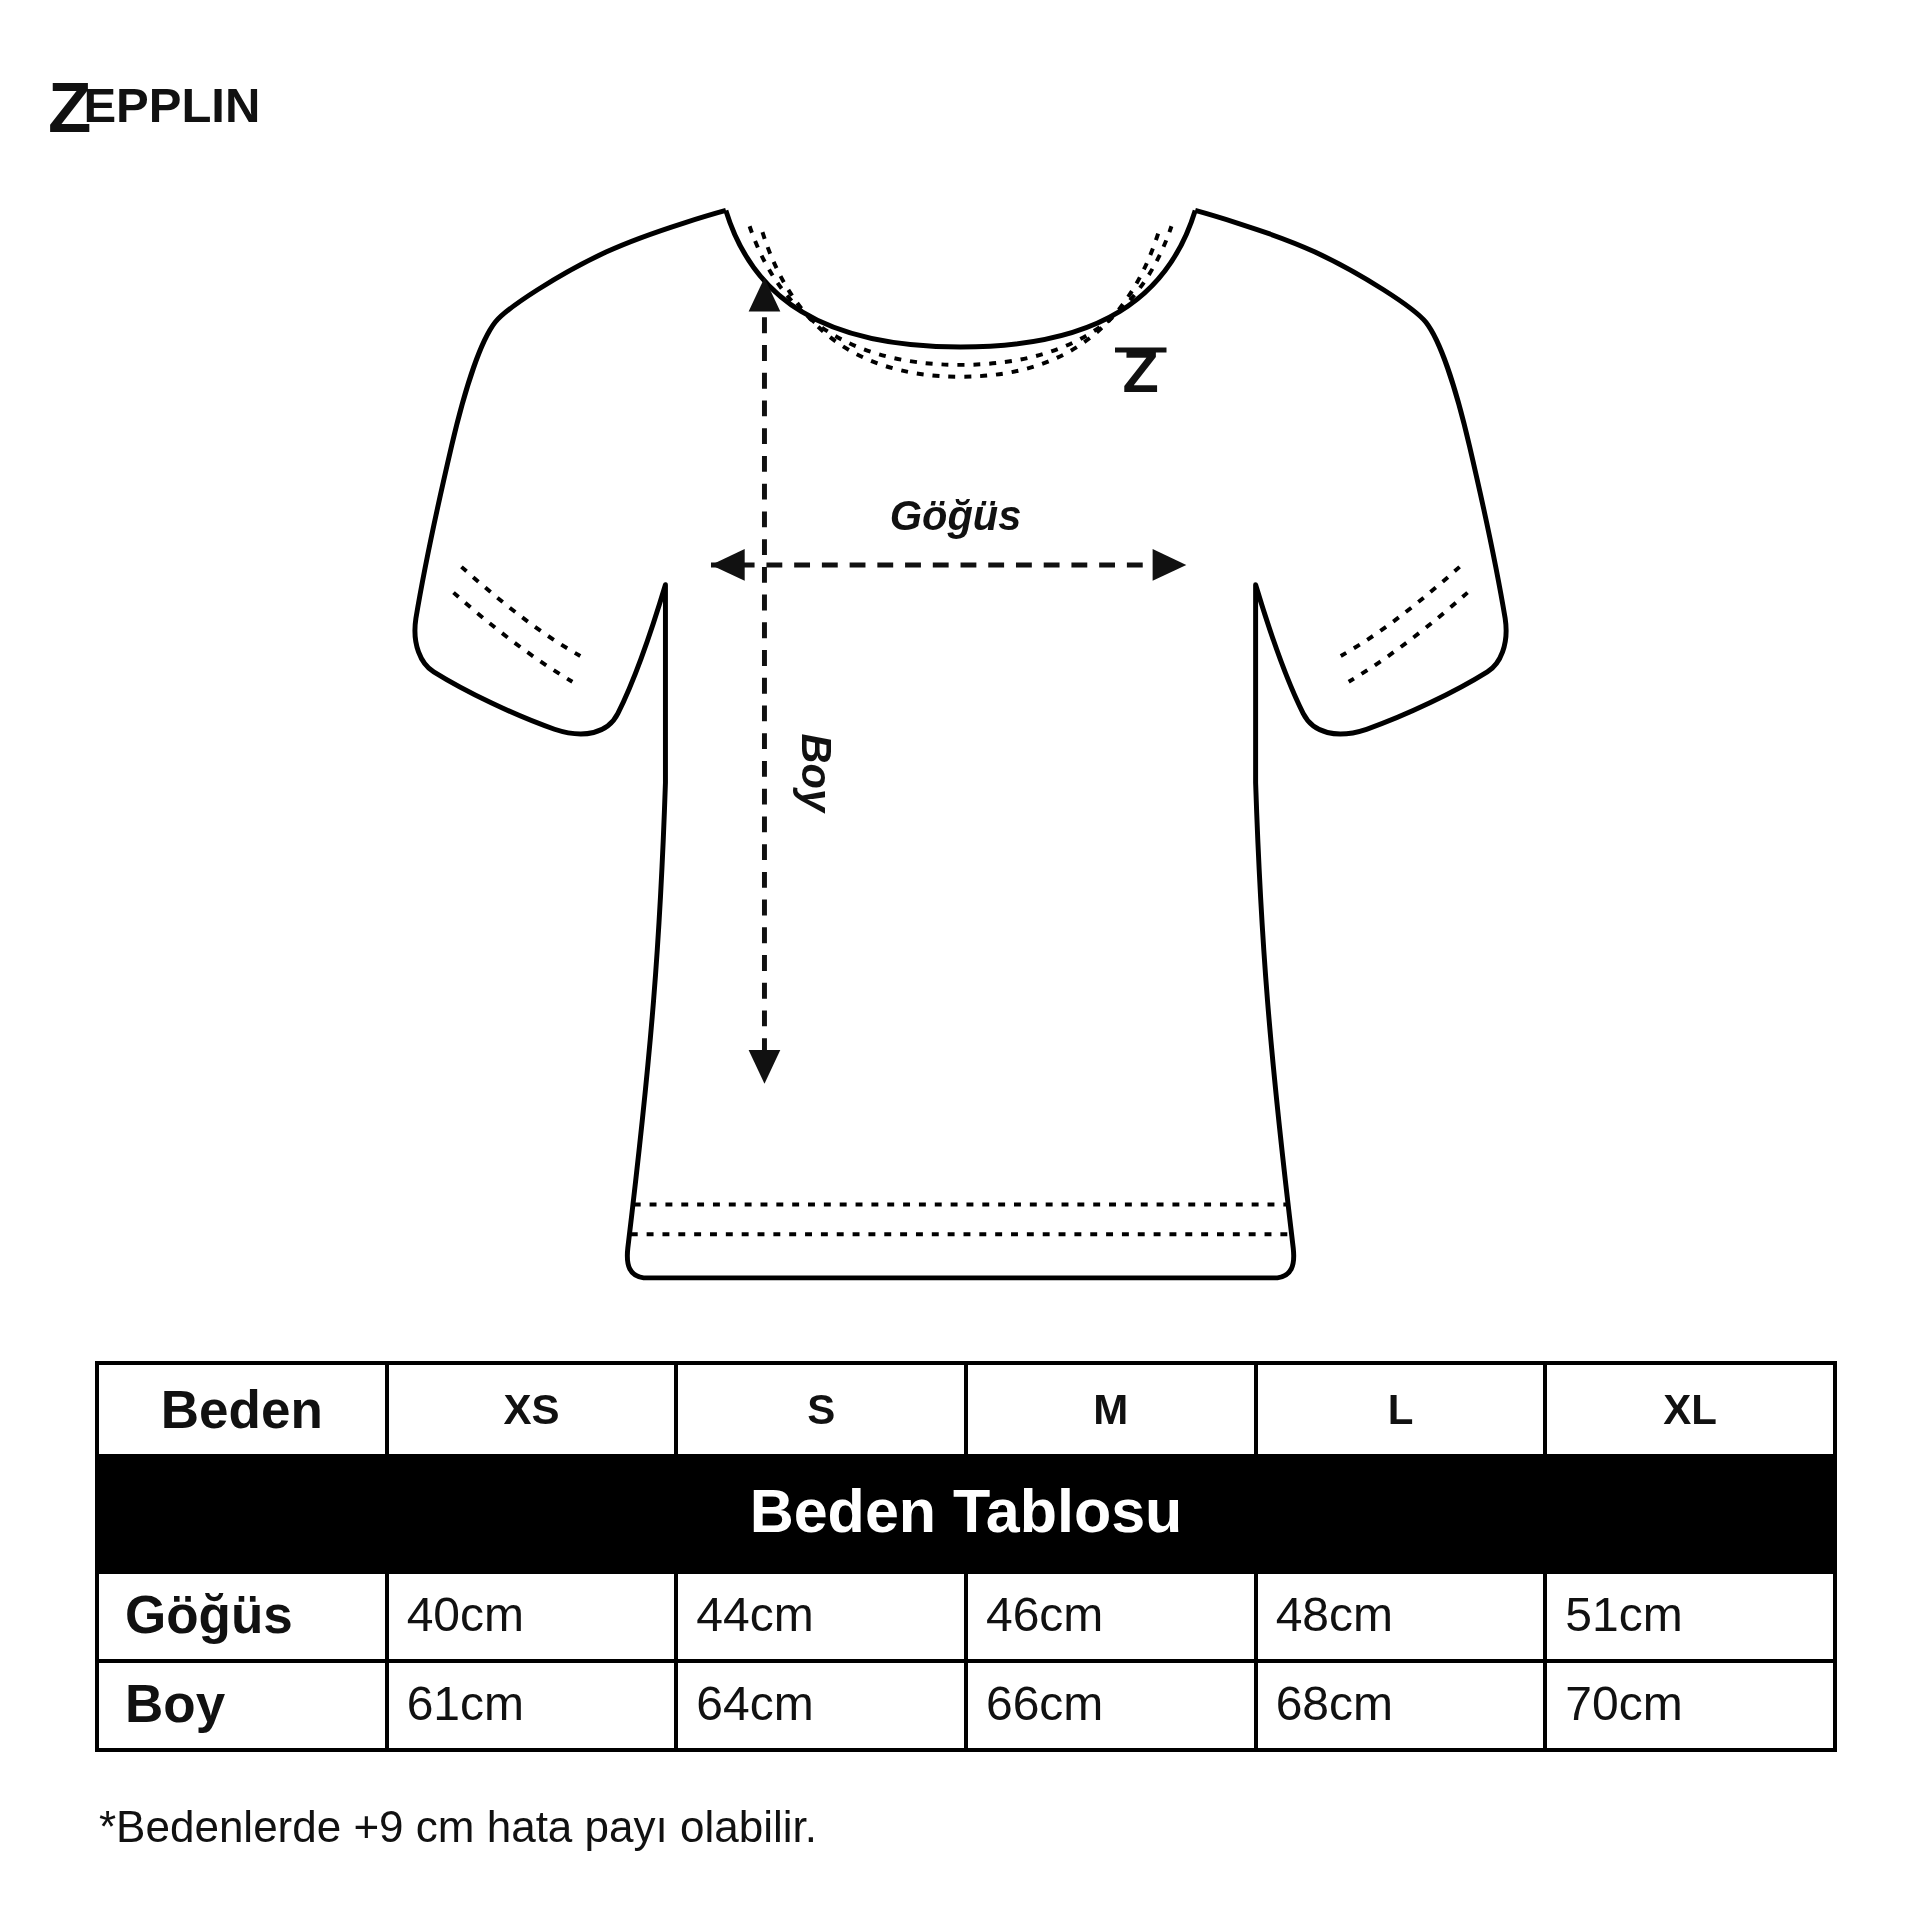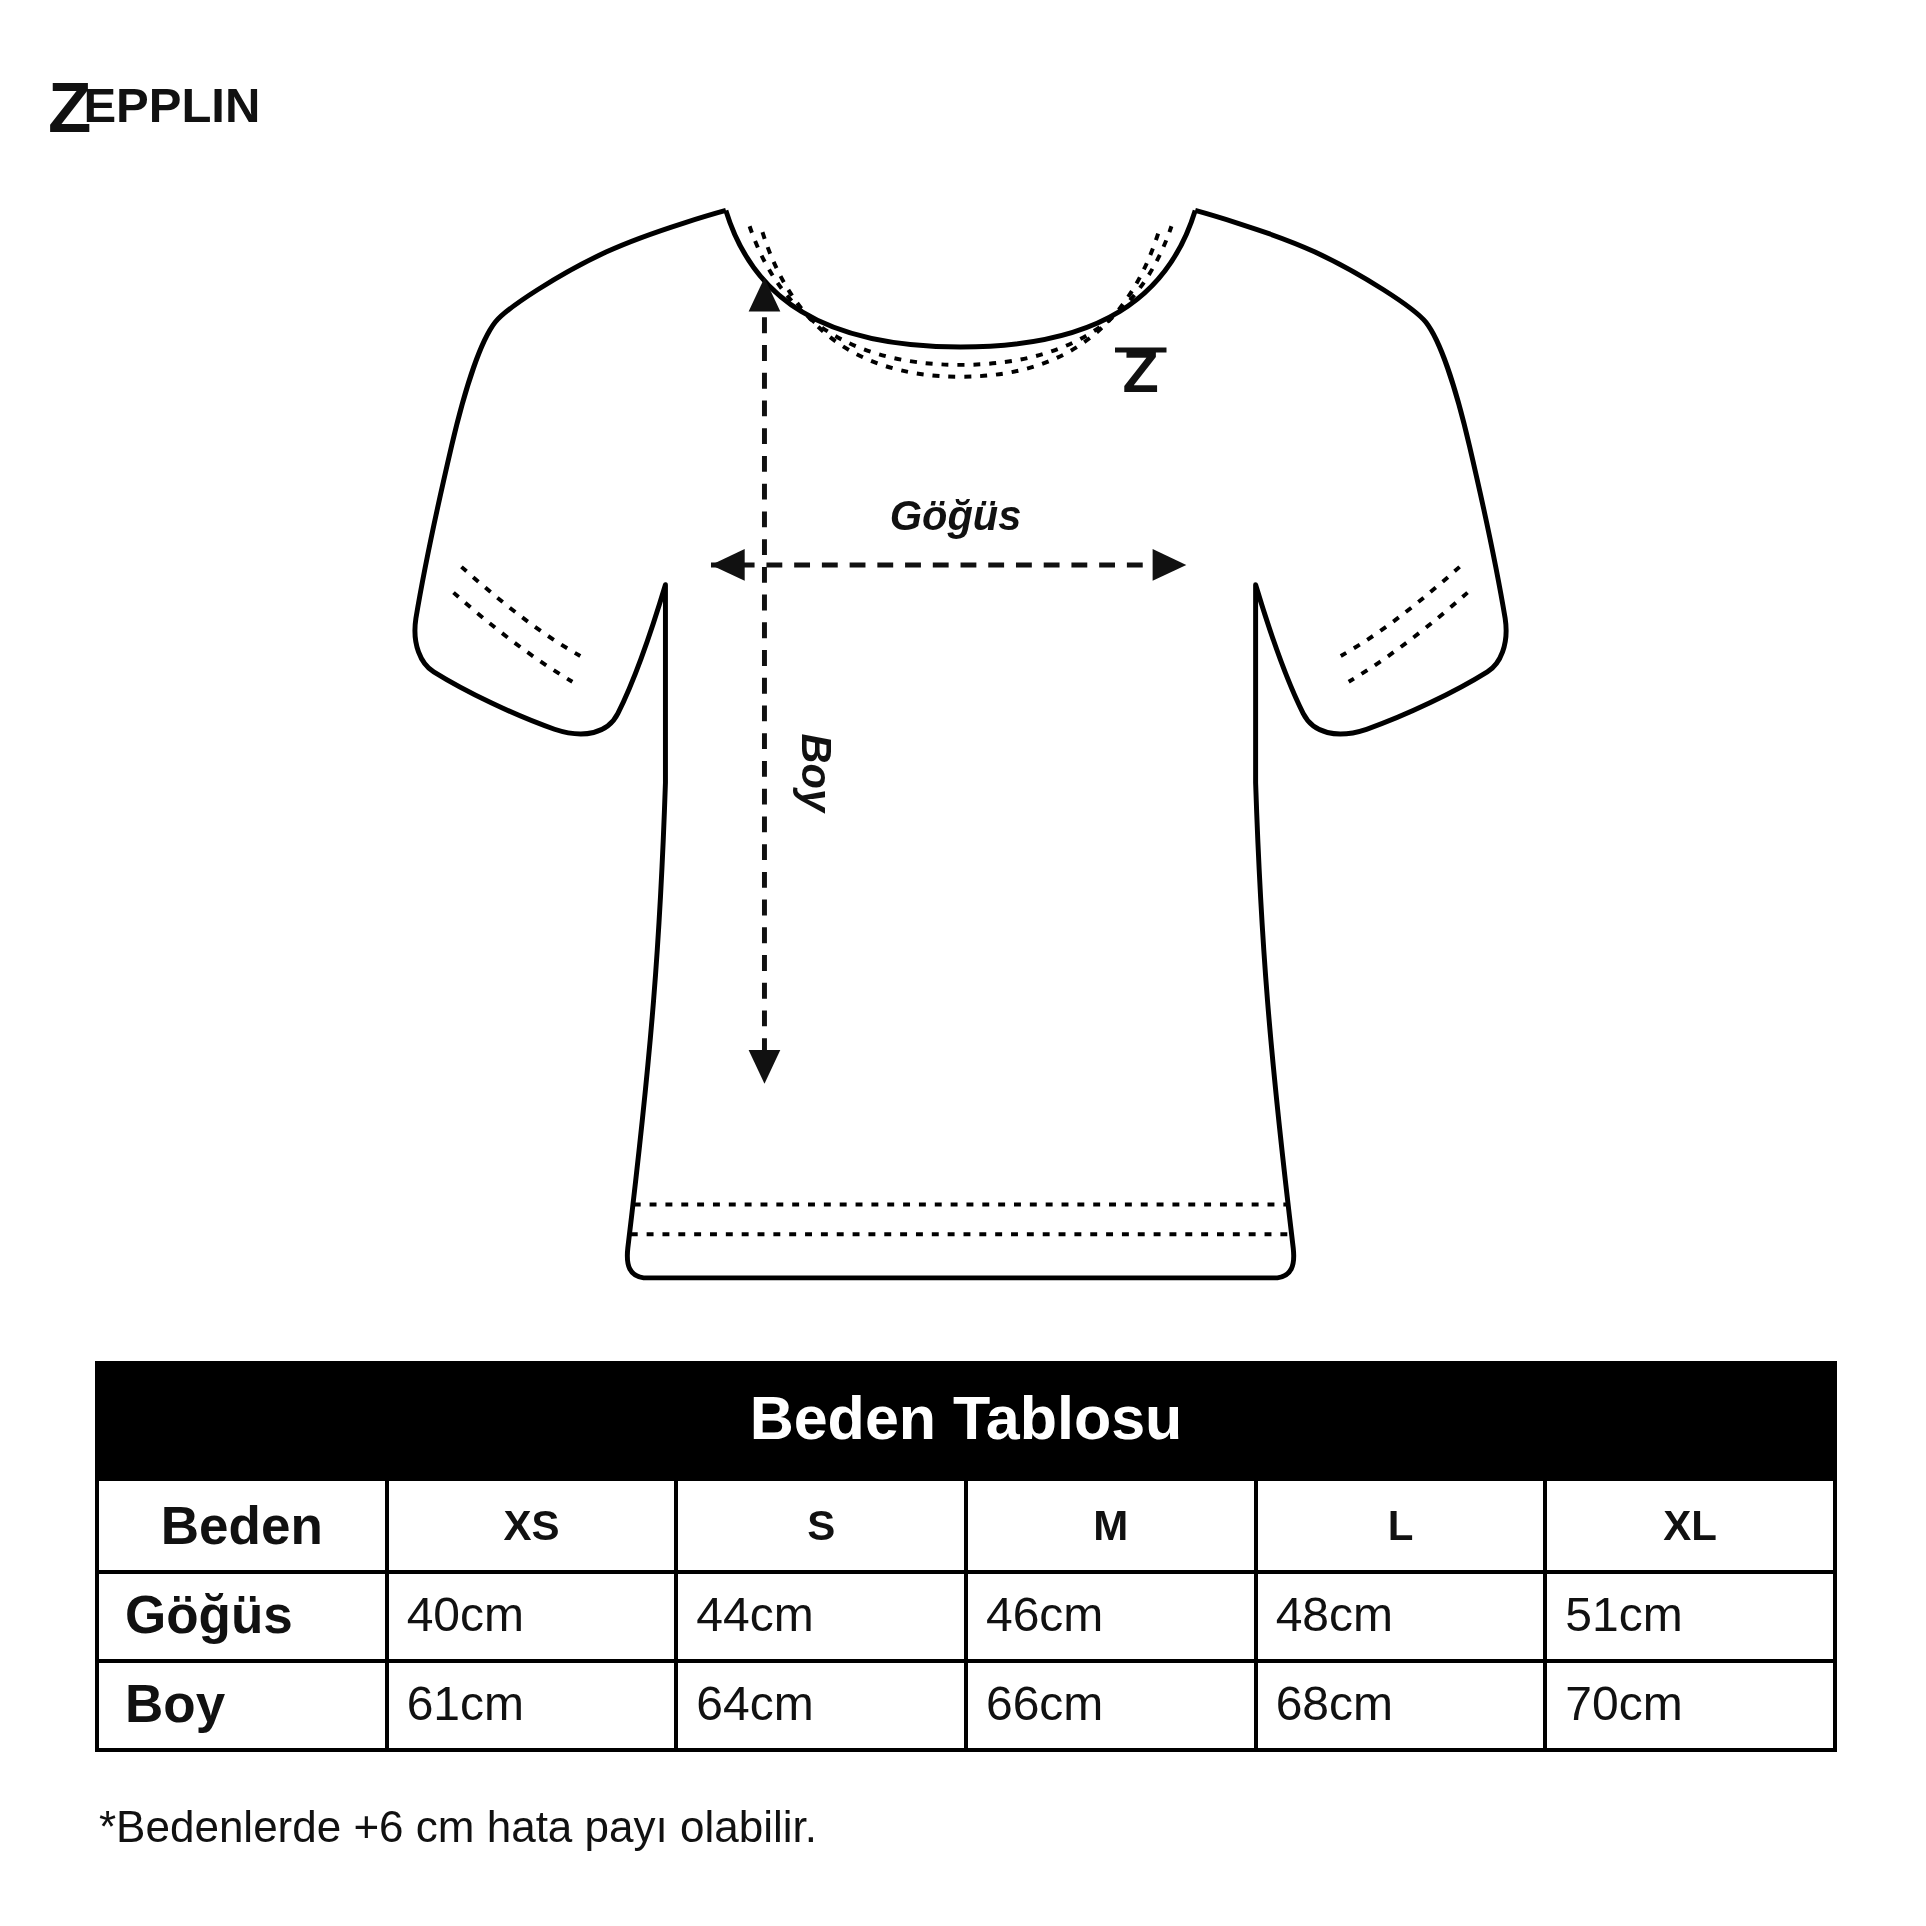--- a/index.html
+++ b/index.html
@@ -189,44 +189,44 @@
     <polygon points="772,944 756,910 788,910" stroke="none"></polygon>
   </g>
   <text x="810" y="630" font-family="'Liberation Sans', sans-serif" font-size="42" font-style="italic" font-weight="bold" fill="#111111" text-anchor="middle" transform="rotate(90 810 630)">Boy</text>
 </svg>
 </div>
 
 <div class="table-wrap">
   <table class="size-table">
     <tbody>
       <tr>
-        <td class="tbl-title" colspan="6">Beden Tablosu</td>
-      </tr>
-      <tr>
         <td class="hdr-label">Beden</td>
         <td class="hdr-size">XS</td>
         <td class="hdr-size">S</td>
         <td class="hdr-size">M</td>
         <td class="hdr-size">L</td>
         <td class="hdr-size">XL</td>
       </tr>
       <tr>
+        <td class="tbl-title" colspan="6">Beden Tablosu</td>
+      </tr>
+      <tr>
         <td class="row-label">Göğüs</td>
         <td class="row-val">40cm</td>
         <td class="row-val">44cm</td>
         <td class="row-val">46cm</td>
         <td class="row-val">48cm</td>
         <td class="row-val">51cm</td>
       </tr>
       <tr>
         <td class="row-label">Boy</td>
         <td class="row-val">61cm</td>
         <td class="row-val">64cm</td>
         <td class="row-val">66cm</td>
         <td class="row-val">68cm</td>
         <td class="row-val">70cm</td>
       </tr>
     </tbody>
   </table>
 </div>
 
-<div class="footnote">*Bedenlerde +6 cm hata payı olabilir.</div>
+<div class="footnote">*Bedenlerde +9 cm hata payı olabilir.</div>
 
 
 </body></html>

